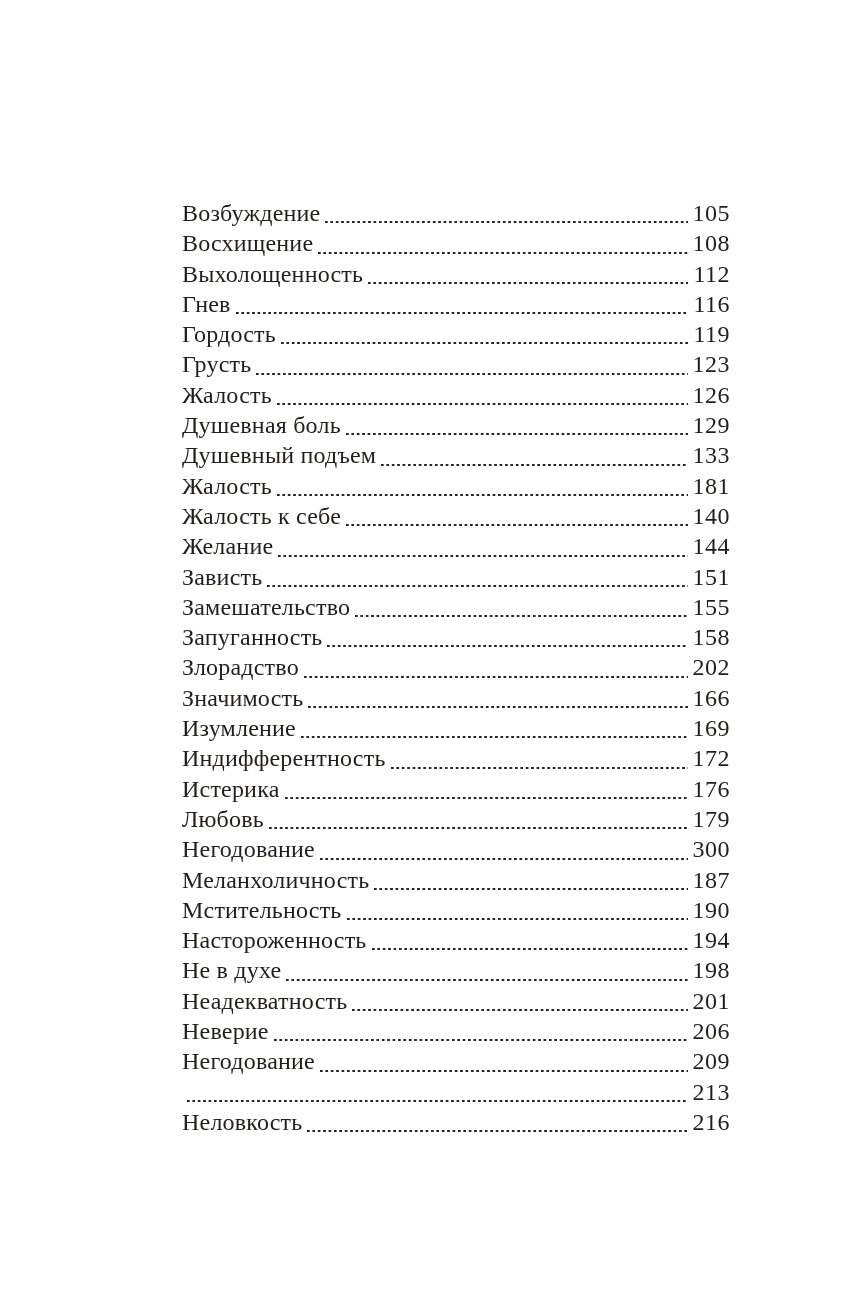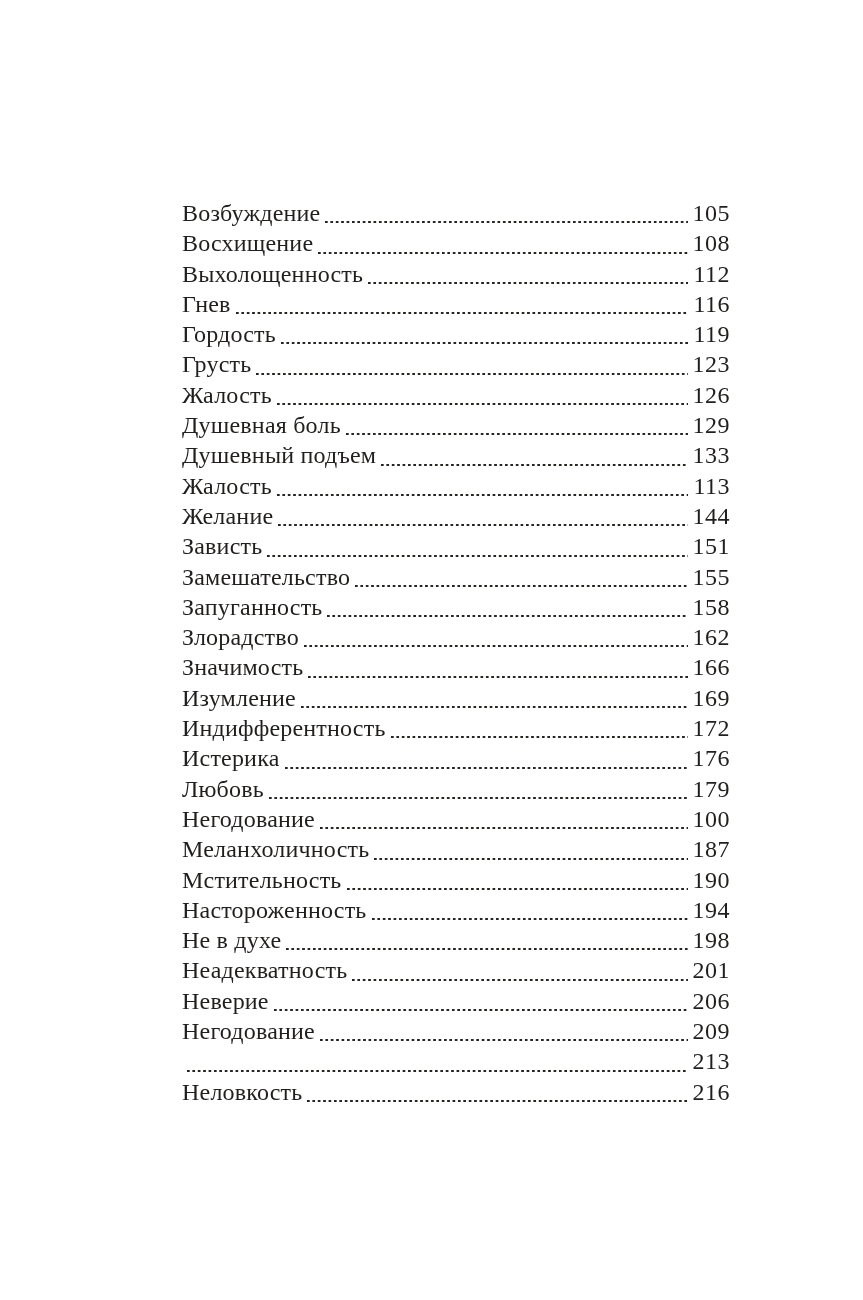--- a/index.html
+++ b/index.html
@@ -107,23 +107,28 @@
 
   <div class="toc-row">
     <span class="toc-title">Душевный подъем</span>
     <span class="toc-leader"></span>
     <span class="toc-page">133</span>
   </div>
 
   <div class="toc-row">
     <span class="toc-title">Жалость</span>
     <span class="toc-leader"></span>
-    <span class="toc-page">113</span>
-  </div>
-
+    <span class="toc-page">181</span>
+  </div>
+
+  <div class="toc-row">
+    <span class="toc-title">Жалость к себе</span>
+    <span class="toc-leader"></span>
+    <span class="toc-page">140</span>
+  </div>
 
   <div class="toc-row">
     <span class="toc-title">Желание</span>
     <span class="toc-leader"></span>
     <span class="toc-page">144</span>
   </div>
 
 
   <div class="toc-row">
     <span class="toc-title">Зависть</span>
@@ -139,21 +144,21 @@
 
   <div class="toc-row">
     <span class="toc-title">Запуганность</span>
     <span class="toc-leader"></span>
     <span class="toc-page">158</span>
   </div>
 
   <div class="toc-row">
     <span class="toc-title">Злорадство</span>
     <span class="toc-leader"></span>
-    <span class="toc-page">162</span>
+    <span class="toc-page">202</span>
   </div>
 
   <div class="toc-row">
     <span class="toc-title">Значимость</span>
     <span class="toc-leader"></span>
     <span class="toc-page">166</span>
   </div>
 
   <div class="toc-row">
     <span class="toc-title">Изумление</span>
@@ -175,21 +180,21 @@
 
   <div class="toc-row">
     <span class="toc-title">Любовь</span>
     <span class="toc-leader"></span>
     <span class="toc-page">179</span>
   </div>
 
   <div class="toc-row">
     <span class="toc-title">Негодование</span>
     <span class="toc-leader"></span>
-    <span class="toc-page">100</span>
+    <span class="toc-page">300</span>
   </div>
 
   <div class="toc-row">
     <span class="toc-title">Меланхоличность</span>
     <span class="toc-leader"></span>
     <span class="toc-page">187</span>
   </div>
 
   <div class="toc-row">
     <span class="toc-title">Мстительность</span>

